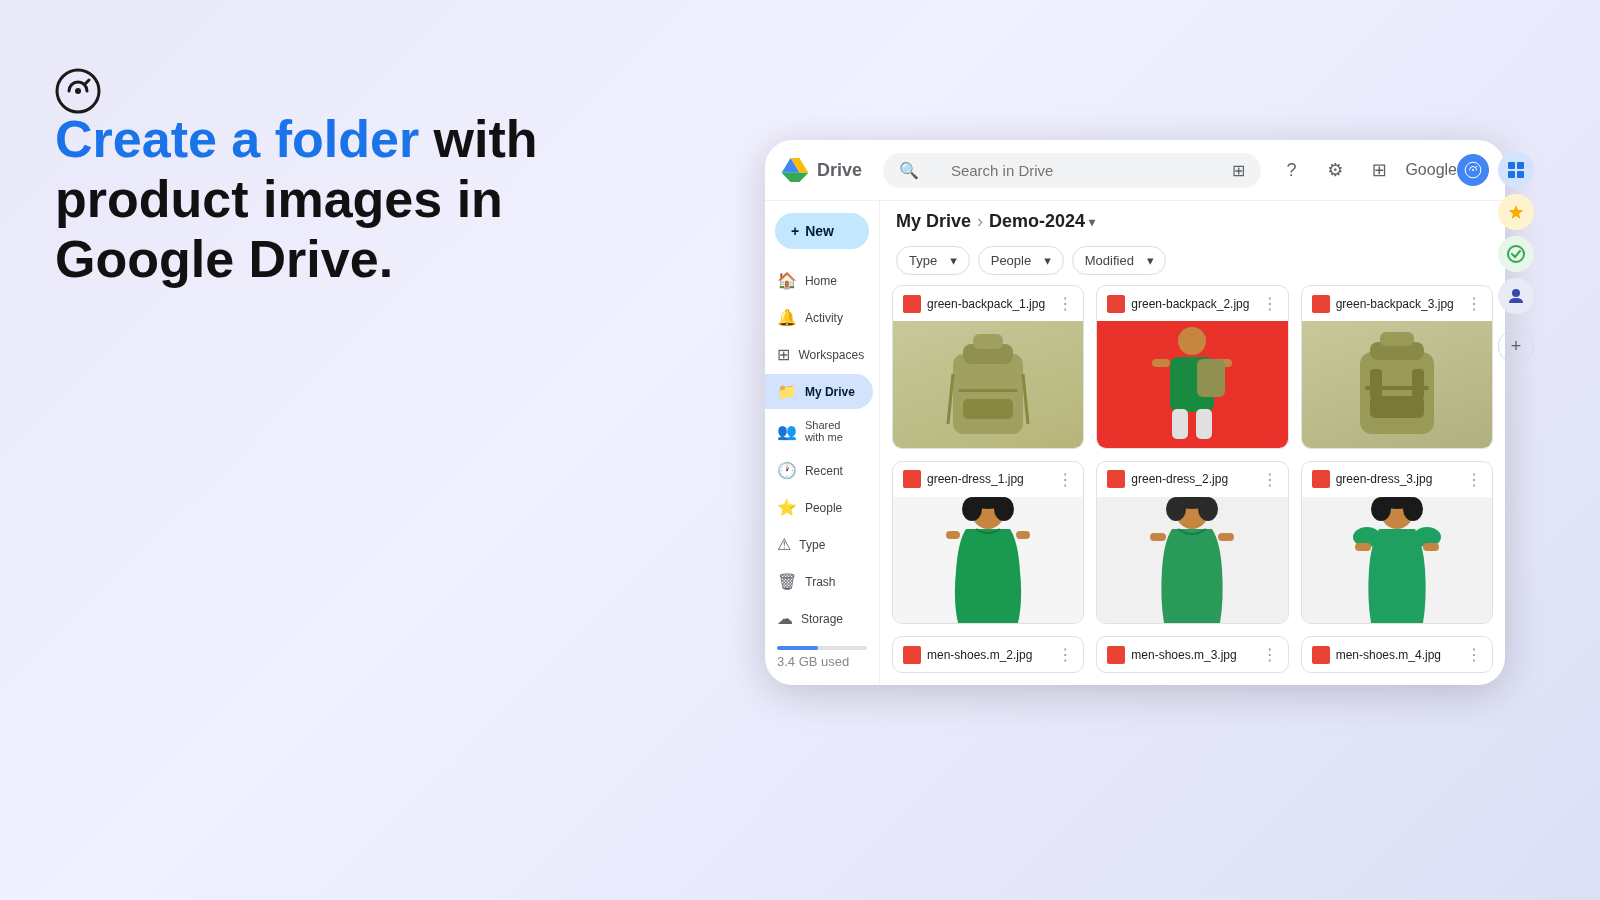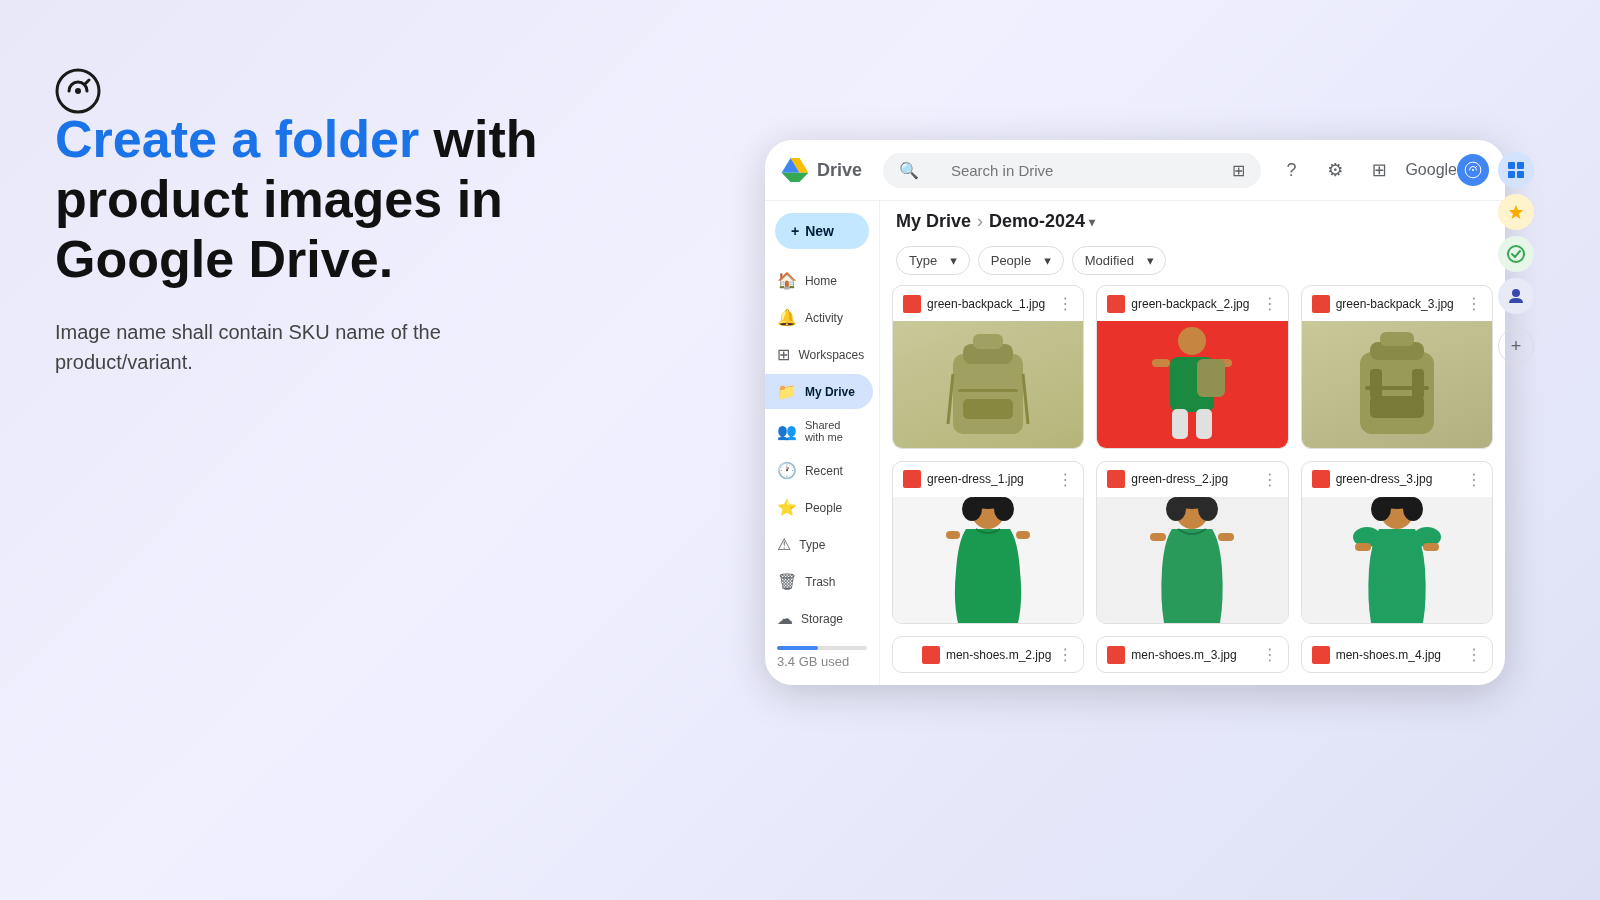--- a/index.html
+++ b/index.html
@@ -446,22 +446,20 @@
     <line x1="30" y1="16" x2="34" y2="12" stroke="#1a1a1a" stroke-width="3" stroke-linecap="round"></line>
   </svg>
 </div>
 
 <div class="left-panel">
   <div style="height:50px;"></div>
   <h1 class="headline">
     <span class="blue-text">Create a folder</span>
     <span> with<br>product images in<br>Google Drive.</span>
   </h1>
-  <p class="subtext">Image name shall contain SKU name of the
-product/variant.</p>
 </div>
 
 <div class="drive-window">
 
   <div class="drive-header">
 
     <div class="drive-logo">
       <svg width="28" height="24" viewBox="0 0 87 78" xmlns="http://www.w3.org/2000/svg">
         <path d="M29 0 L58 0 L87 48 L58 48 Z" fill="#FBBC05"></path>
         <path d="M0 48 L29 0 L58 48 Z" fill="#4285F4"></path>
@@ -720,21 +718,21 @@
                 <ellipse cx="20" cy="46" rx="14" ry="10" fill="#20a060"></ellipse>
                 <ellipse cx="80" cy="46" rx="14" ry="10" fill="#20a060"></ellipse>
                 <rect x="8" y="52" width="16" height="8" rx="4" fill="#c68642"></rect>
                 <rect x="76" y="52" width="16" height="8" rx="4" fill="#c68642"></rect>
                 <path d="M22 78 Q20 108 24 132 L76 132 Q80 108 78 78 Z" fill="#20a060"></path>
               </svg>
             </div>
           </div>
         </div>
 
-        <div class="file-card" style="max-height:55px;overflow:hidden;align-items:flex-end;">
+        <div class="file-card" style="max-height:55px;overflow:hidden;">
           <div class="file-card-header">
             <div class="file-type-icon"></div>
             <span class="file-name">men-shoes.m_2.jpg</span>
             <span class="file-more">⋮</span>
           </div>
         </div>
 
         <div class="file-card" style="max-height:55px;overflow:hidden;">
           <div class="file-card-header">
             <div class="file-type-icon"></div>

